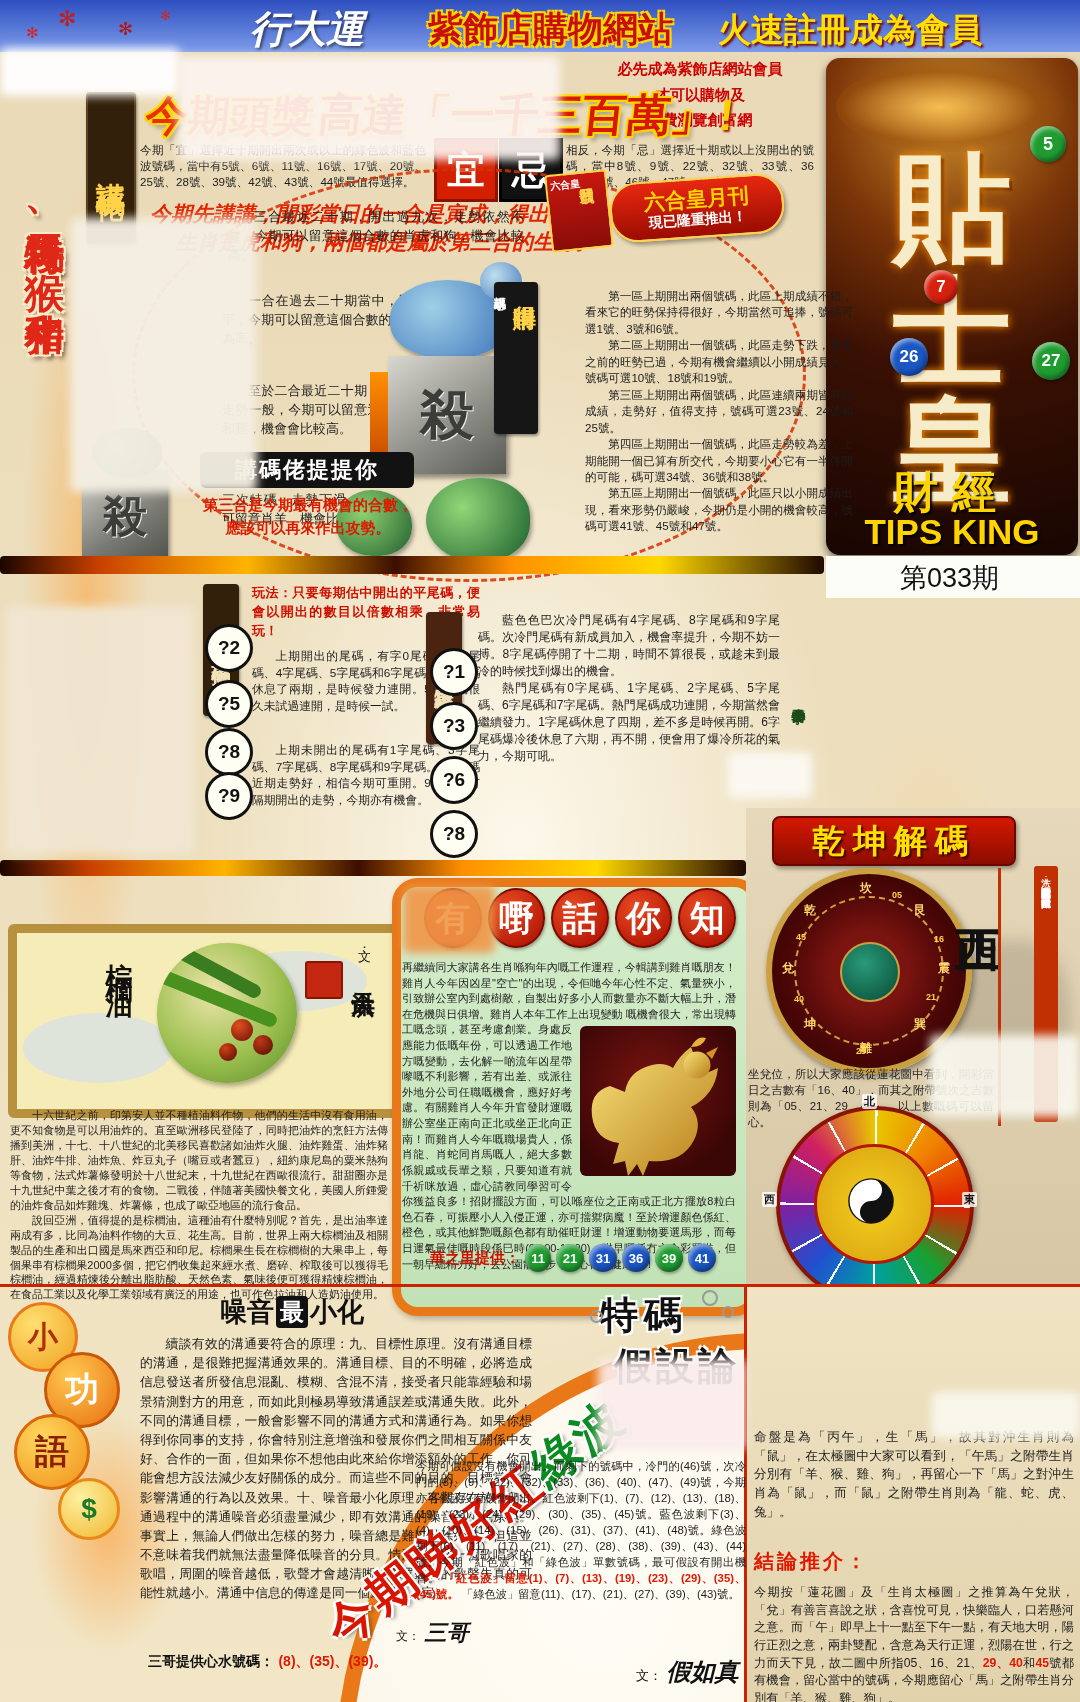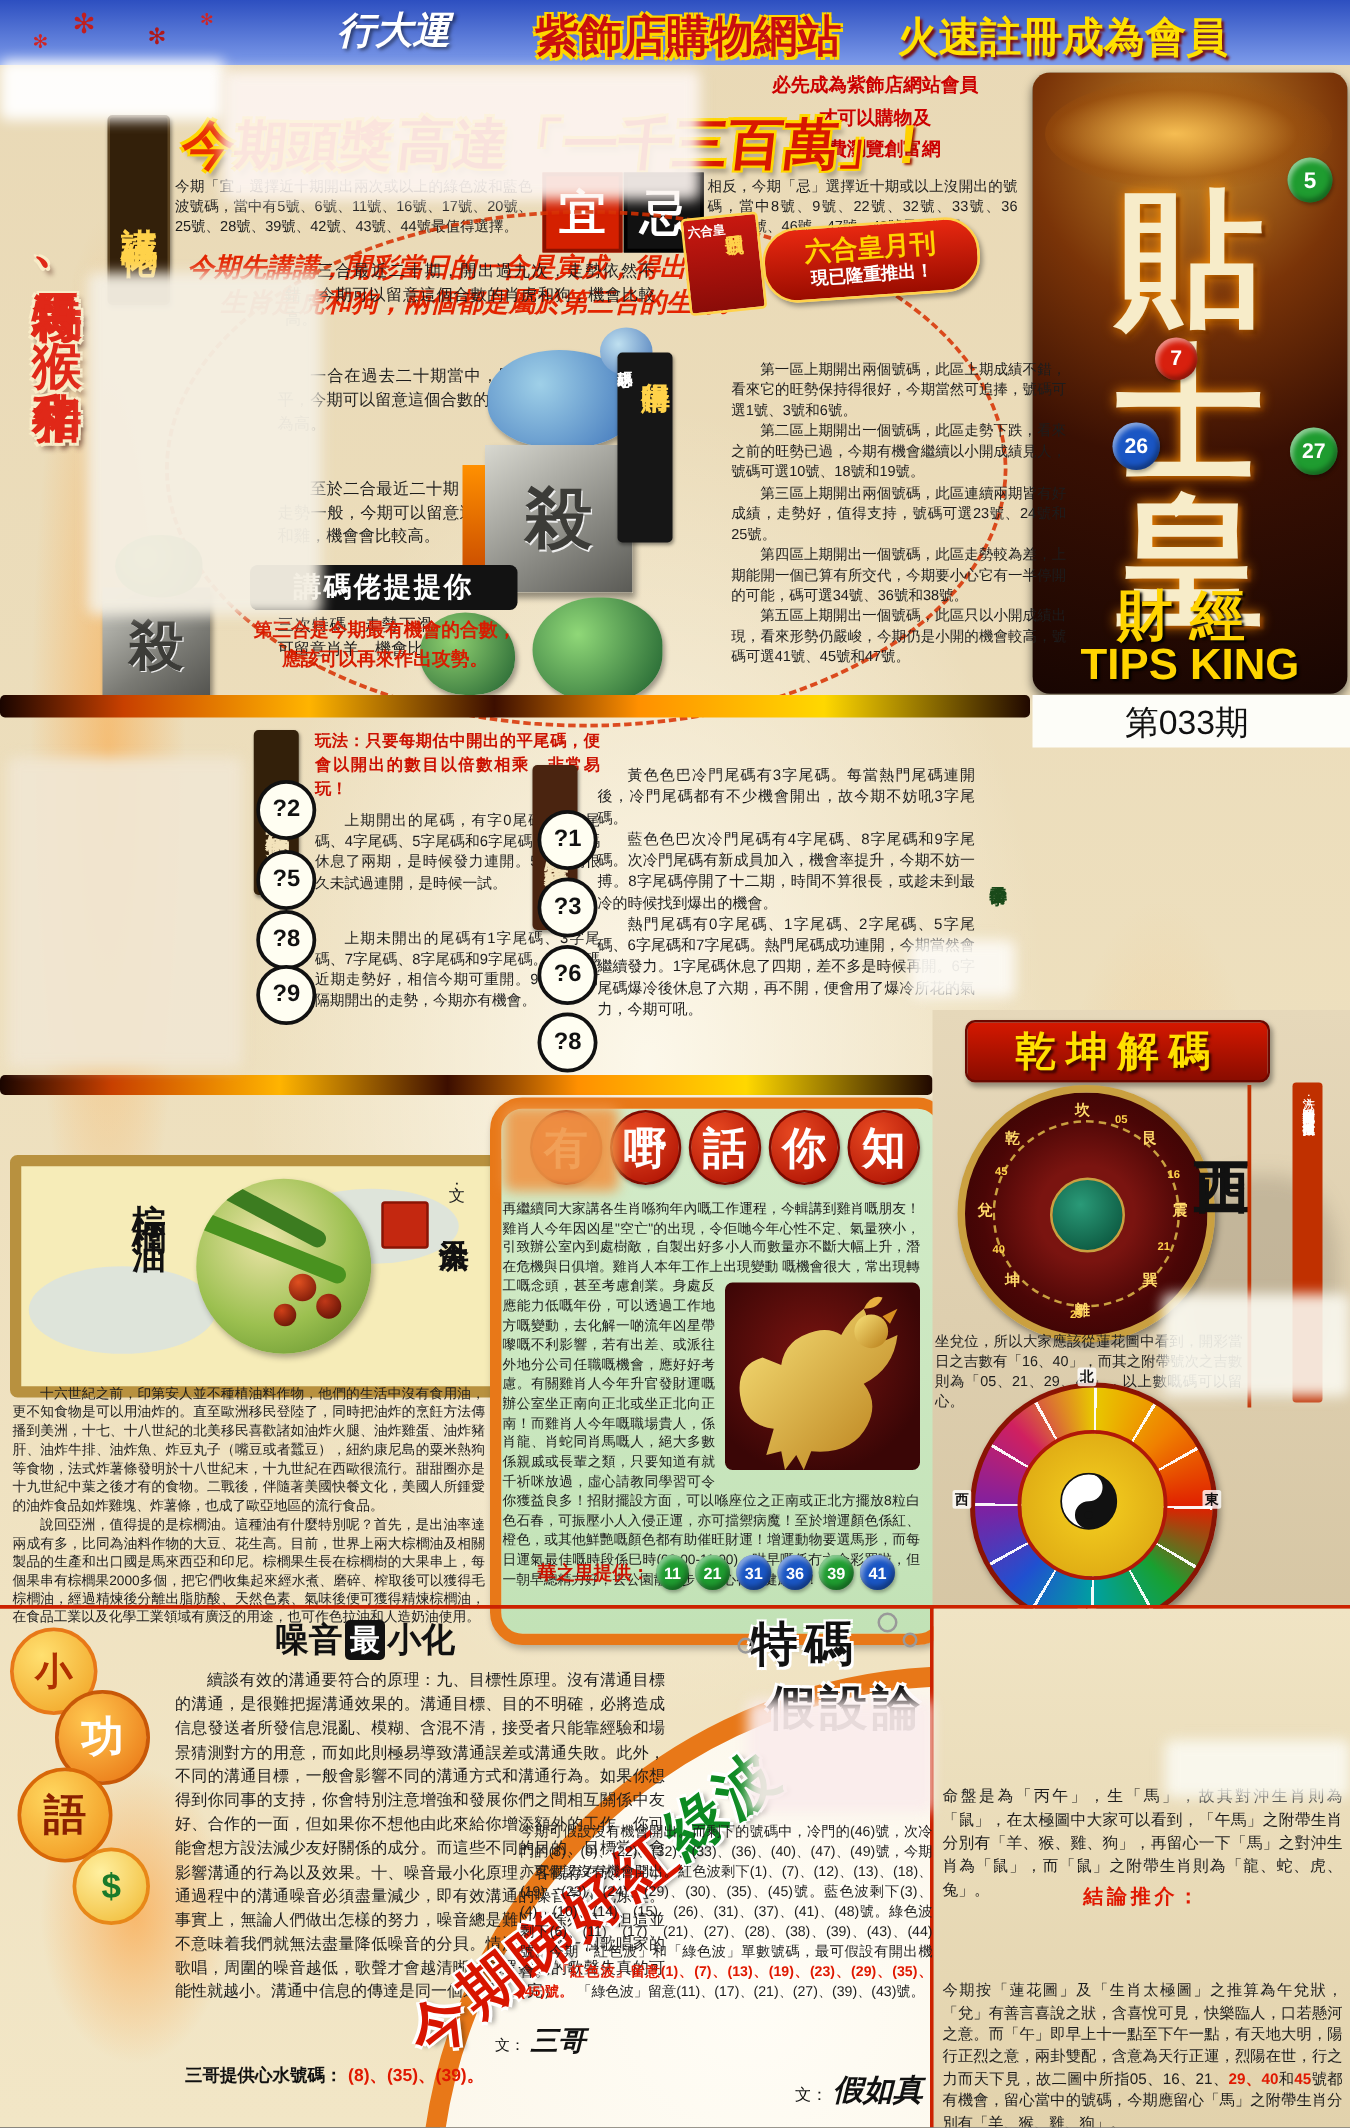--- a/index.html
+++ b/index.html
@@ -39,21 +39,21 @@
 </head>
 <body>
 
 <div id="page">
 
   <div class="a" style="left:0;top:0;width:1080px;height:52px;background:linear-gradient(#2d4fc0,#7d9bea);overflow:hidden;">
     <span class="a" style="left:58px;top:6px;color:#c21e1e;font-size:22px;">✻</span>
     <span class="a" style="left:118px;top:18px;color:#b01818;font-size:18px;">✻</span>
     <span class="a" style="left:26px;top:24px;color:#d02424;font-size:15px;">✻</span>
     <span class="a" style="left:160px;top:8px;color:#d02424;font-size:13px;">✻</span>
-    <span class="a" style="left:250px;top:4px;font-family:'DejaVu Serif',serif;font-style:italic;font-weight:bold;font-size:30px;color:#fff;text-shadow:2px 2px 3px rgba(0,0,0,.5);margin-left:20px;">行大運</span>
+    <span class="a" style="left:250px;top:4px;font-family:'DejaVu Serif',serif;font-style:italic;font-weight:bold;font-size:38px;color:#fff;text-shadow:2px 2px 3px rgba(0,0,0,.5);">行大運</span>
     <span class="a" style="left:428px;top:6px;font-size:35px;font-weight:900;color:#c80f0f;text-shadow:2px 2px 0 #ffd700,-2px -2px 0 #ffd700,2px -2px 0 #ffd700,-2px 2px 0 #ffd700;">紫飾店購物網站</span>
     <span class="a" style="left:718px;top:8px;font-size:33px;font-weight:900;color:#ffe000;text-shadow:2px 2px 2px #7a0c0c;">火速註冊成為會員</span>
   </div>
 
   <div class="a" style="left:596px;top:56px;width:208px;text-align:center;color:#cc0000;font-weight:bold;font-size:15px;line-height:1.7;">
     <div>必先成為紫飾店網站會員</div>
     <div>才可以購物及</div>
     <div>免費瀏覽創富網</div>
   </div>
 
@@ -159,21 +159,20 @@
   <div class="a" style="left:252px;top:584px;width:228px;color:#cc1100;font-weight:bold;font-size:13px;line-height:1.45;text-align:justify;">玩法：只要每期估中開出的平尾碼，便會以開出的數目以倍數相乘，非常易玩！</div>
   <div class="txt ind a" style="left:252px;top:648px;width:228px;font-size:11.8px;line-height:1.4;">上期開出的尾碼，有字0尾碼、2字尾碼、4字尾碼、5字尾碼和6字尾碼。2字尾碼休息了兩期，是時候發力連開。5字尾碼很久未試過連開，是時候一試。</div>
   <div class="txt ind a" style="left:252px;top:742px;width:228px;font-size:11.8px;line-height:1.4;">上期未開出的尾碼有1字尾碼、3字尾碼、7字尾碼、8字尾碼和9字尾碼。8字尾碼近期走勢好，相信今期可重開。9字尾碼有隔期開出的走勢，今期亦有機會。</div>
 
   <div class="vtab a v" style="left:426px;top:612px;width:36px;height:132px;font-size:19px;letter-spacing:3px;background:#4a2410;">特尾碼提供</div>
   <div class="qball a" style="left:430px;top:648px;">?1</div>
   <div class="qball a" style="left:430px;top:702px;">?3</div>
   <div class="qball a" style="left:430px;top:756px;">?6</div>
   <div class="qball a" style="left:430px;top:810px;">?8</div>
   <div class="a" style="left:478px;top:612px;width:302px;">
-    <div class="txt ind" style="font-size:12px;line-height:1.42;">黃色色巴冷門尾碼有3字尾碼。每當熱門尾碼連開後，冷門尾碼都有不少機會開出，故今期不妨吼3字尾碼。</div>
     <div class="txt ind" style="font-size:12px;line-height:1.42;">藍色色巴次冷門尾碼有4字尾碼、8字尾碼和9字尾碼。次冷門尾碼有新成員加入，機會率提升，今期不妨一搏。8字尾碼停開了十二期，時間不算很長，或趁未到最冷的時候找到爆出的機會。</div>
     <div class="txt ind" style="font-size:12px;line-height:1.42;">熱門尾碼有0字尾碼、1字尾碼、2字尾碼、5字尾碼、6字尾碼和7字尾碼。熱門尾碼成功連開，今期當然會繼續發力。1字尾碼休息了四期，差不多是時候再開。6字尾碼爆冷後休息了六期，再不開，便會用了爆冷所花的氣力，今期可吼。</div>
   </div>
   <div class="a v" style="left:790px;top:698px;height:110px;font-size:14px;font-weight:bold;color:#1a4a1a;">寧壽公子</div>
 
 
   <div class="a" style="left:8px;top:924px;width:376px;height:176px;background:#f6ecb8;border:9px solid #b8913f;border-radius:6px;overflow:hidden;">
     <div class="a" style="left:6px;top:80px;width:150px;height:70px;background:#cfe0f0;border-radius:50%;opacity:.6;"></div>
     <div class="a" style="left:210px;top:18px;width:140px;height:60px;background:#cfe0f0;border-radius:50%;opacity:.6;"></div>
     <span class="a v" style="left:84px;top:8px;height:158px;font-size:27px;font-weight:900;color:#111;letter-spacing:14px;">棕櫚油</span>
@@ -337,21 +336,21 @@
     <span class="ind" style="display:inline;">今期可假設沒有機會開出。而剩下的號碼中，冷門的(46)號，次冷門的(8)、(9)、(22)、(32)、(33)、(36)、(40)、(47)、(49)號，今期亦可假設沒有機會開出。紅色波剩下(1)、(7)、(12)、(13)、(18)、(19)、(23)、(24)、(29)、(30)、(35)、(45)號。藍色波剩下(3)、(4)、(10)、(14)、(15)、(26)、(31)、(37)、(41)、(48)號。綠色波剩下(6)、(11)、(17)、(21)、(27)、(28)、(38)、(39)、(43)、(44)號。今期「紅色波」和「綠色波」單數號碼，最可假設有開出機會。</span>
     <span style="color:#e01800;font-weight:bold;">「紅色波」留意(1)、(7)、(13)、(19)、(23)、(29)、(35)、(45)號。</span>
     <span style="color:#1d1d1d;">「綠色波」留意(11)、(17)、(21)、(27)、(39)、(43)號。</span>
   </div>
   <div class="a" style="left:636px;top:1656px;z-index:3;">
     <span style="font-size:13px;color:#111;">文：</span>
     <span style="font-family:'DejaVu Serif',serif;font-style:italic;font-weight:bold;font-size:24px;color:#111;">假如真</span>
   </div>
 
   <div class="txt a" style="left:754px;top:1428px;width:320px;font-size:12.6px;line-height:1.48;z-index:3;">命盤是為「丙午」，生「馬」，故其對沖生肖則為「鼠」，在太極圖中大家可以看到，「午馬」之附帶生肖分別有「羊、猴、雞、狗」，再留心一下「馬」之對沖生肖為「鼠」，而「鼠」之附帶生肖則為「龍、蛇、虎、兔」。</div>
-  <div class="a" style="left:754px;top:1507px;width:320px;text-align:center;color:#e01800;font-size:16px;font-weight:900;letter-spacing:3px;z-index:3;">結論推介：</div>
+  <div class="a" style="left:754px;top:1548px;width:320px;text-align:left;color:#e01800;font-size:20px;font-weight:900;letter-spacing:3px;z-index:3;">結論推介：</div>
   <div class="txt a" style="left:754px;top:1584px;width:320px;font-size:12.2px;line-height:1.45;z-index:3;">
     <span class="ind" style="display:inline;">今期按「蓮花圖」及「生肖太極圖」之推算為午兌狀，「兌」有善言喜說之狀，含喜悅可見，快樂臨人，口若懸河之意。而「午」即早上十一點至下午一點，有天地大明，陽行正烈之意，兩卦雙配，含意為天行正運，烈陽在世，行之力而天下見，故二圖中所指05、16、21、</span><span style="color:#e01800;font-weight:bold;">29、40</span><span>和</span><span style="color:#e01800;font-weight:bold;">45</span><span>號都有機會，留心當中的號碼，今期應留心「馬」之附帶生肖分別有「羊、猴、雞、狗」。</span>
   </div>
 
   <div class="censor a" style="left:0;top:48px;width:180px;height:48px;background:rgba(255,255,255,.95);z-index:6;"></div>
   <div class="censor a" style="left:178px;top:56px;width:382px;height:104px;background:rgba(252,244,240,.92);z-index:6;"></div>
   <div class="censor a" style="left:70px;top:218px;width:187px;height:274px;background:rgba(244,238,226,.96);z-index:6;"></div>
   <div class="censor a" style="left:6px;top:606px;width:188px;height:248px;background:rgba(240,230,210,.95);z-index:6;"></div>
   <div class="censor a" style="left:403px;top:885px;width:92px;height:68px;background:rgba(240,150,70,.9);z-index:6;"></div>
   <div class="censor a" style="left:930px;top:1035px;width:150px;height:82px;background:rgba(250,248,240,.9);z-index:6;"></div>

